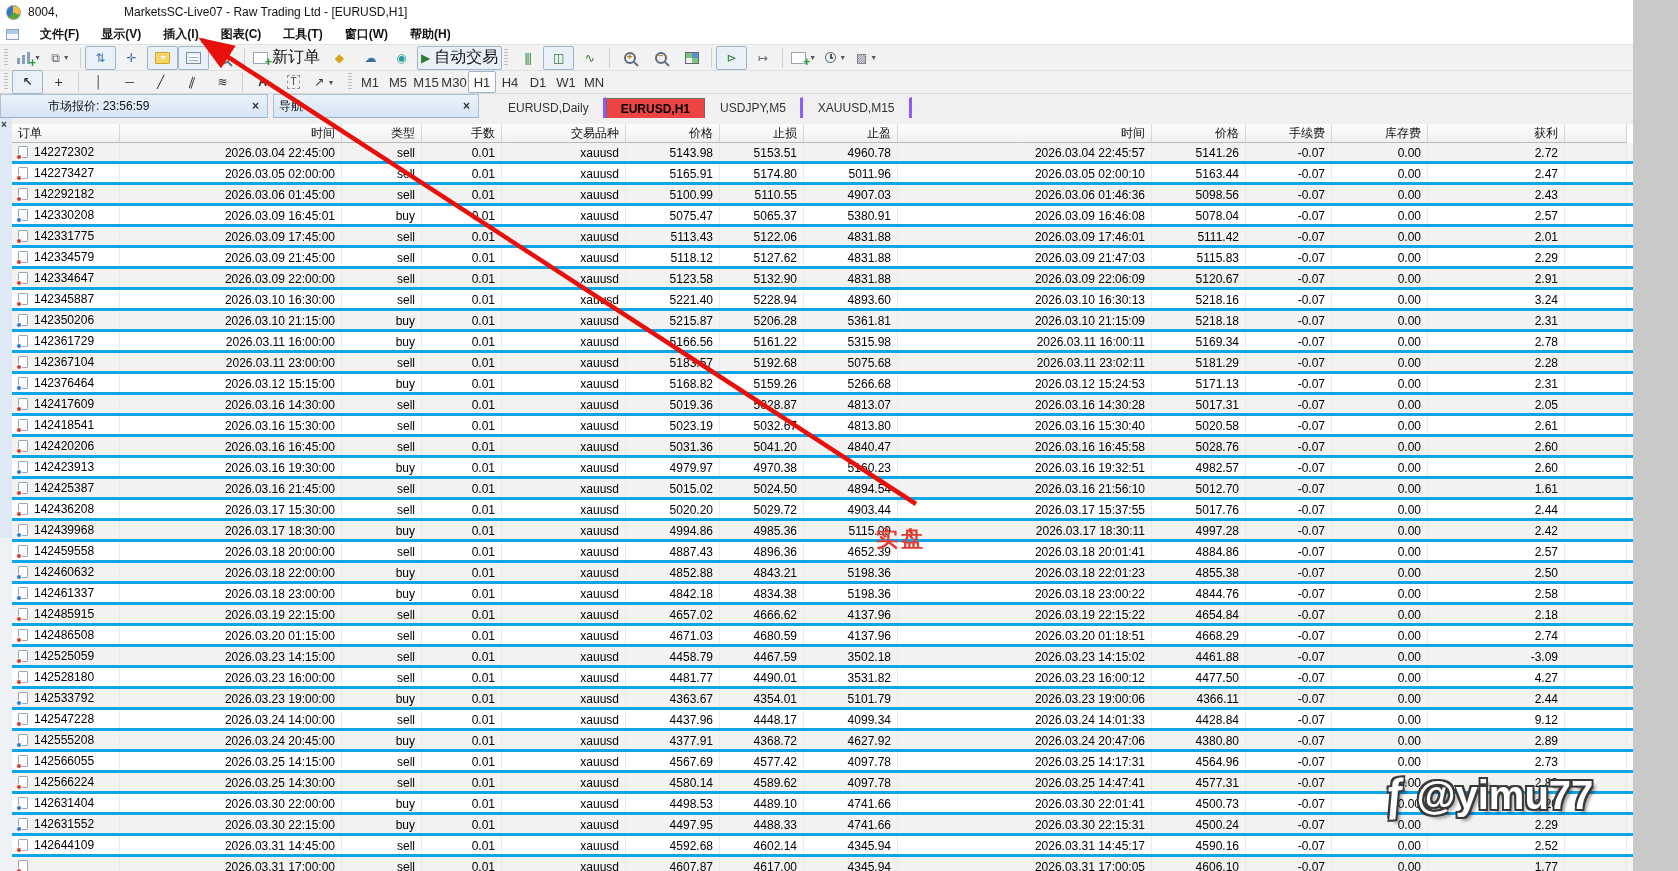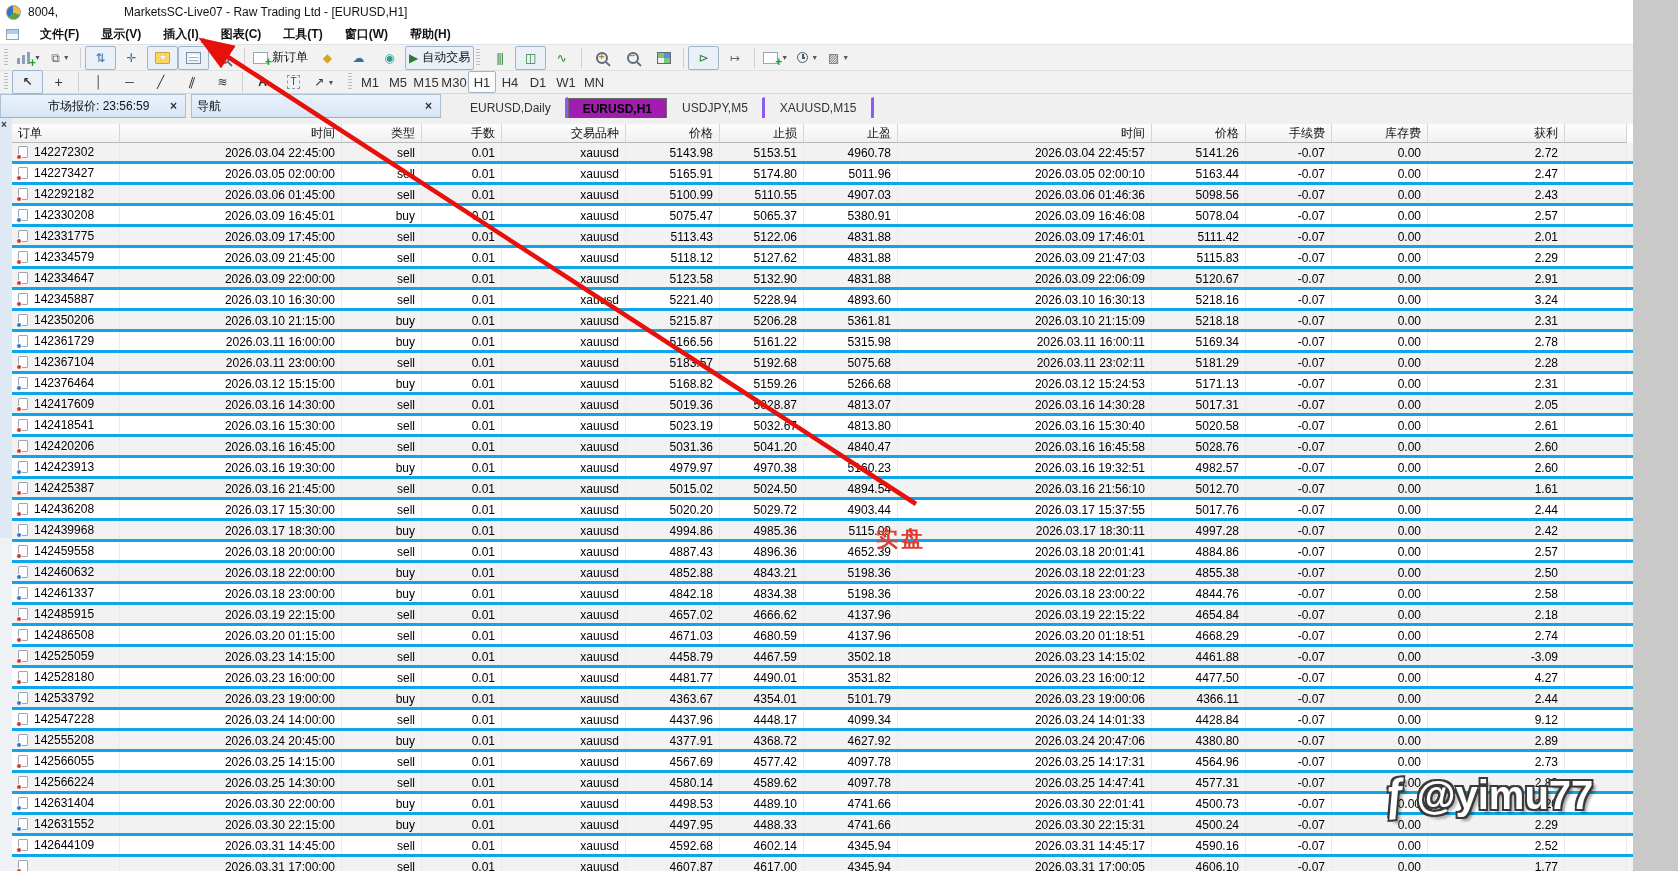--- a/index.html
+++ b/index.html
@@ -59,40 +59,40 @@
     right:-5px;bottom:-3px;border-radius:1px;}
   .mag.plus::before,.mag.minus::before{position:absolute;left:0;top:-3px;width:8px;text-align:center;
     font-size:10px;font-weight:bold;color:#b8860b;}
   .mag.plus::before{content:'+';}
   .mag.minus::before{content:'−';top:-4px;}
   .ic-tile{width:14px;height:12px;border:1px solid #667;box-sizing:border-box;
     background:conic-gradient(#5b8ed6 0 25%,#7bc67b 0 50%,#f0f0f0 0 75%,#7bc67b 0);}
   .ic-clock{width:11px;height:11px;border:1.5px solid #4a5b6b;border-radius:50%;position:relative;box-sizing:border-box;}
   .ic-clock::after{content:'';position:absolute;left:4px;top:1px;width:1.5px;height:4px;background:#4a5b6b;}
   .ic-clock::before{content:'';position:absolute;left:4px;top:4px;width:3px;height:1.5px;background:#4a5b6b;}
-  .tb-label{font-size:12px;color:#111;margin-left:3px;}
+  .tb-label{font-size:16px;color:#111;margin-left:3px;}
   .tf-btn{height:20px;min-width:26px;display:flex;align-items:center;justify-content:center;
     font-size:13px;color:#333;border:1px solid transparent;border-radius:2px;}
   .tf-btn.pressed{border-color:#9fb4ca;background:#fbfbfb;}
   .boxT{border:1px dashed #8a9aab;padding:0 2px;font-size:10px;line-height:12px;color:#444;}
   .rot20{display:inline-block;transform:rotate(18deg);}
 
   
   #panelrow{position:absolute;left:0;top:94px;width:100%;height:24px;background:#f0f0f0;display:flex;}
   .panel-head{height:24px;box-sizing:border-box;border:1px solid #aebfcf;border-bottom-color:#9ab0c4;
     background:linear-gradient(#eaf2fb,#d6e5f5);display:flex;align-items:center;padding:0 5px;}
   .panel-head .ph-title{flex:1;color:#111;}
   .ph-close{color:#333;font-weight:bold;font-size:12px;padding:0 3px;line-height:12px;}
-  #mw-head{width:186px;padding-left:47px;}
-  #nav-head{width:250px;margin-left:5px;}
+  #mw-head{width:268px;padding-left:47px;}
+  #nav-head{width:206px;margin-left:5px;}
   #chart-tabs{flex:1;display:flex;align-items:flex-end;padding-left:14px;gap:0;}
   .tab{height:21px;display:flex;align-items:center;padding:0 14px;color:#333;
     border:1px solid transparent;border-bottom:none;box-sizing:border-box;}
   .tab.inactive{border-right:3px solid #8b5cf6;}
-  .tab.active{background:#a21caf;border-color:#6b6b6b;font-weight:bold;color:#000;position:relative;top:1px;}
+  .tab.active{background:#ef4444;border-color:#6b6b6b;font-weight:bold;color:#000;position:relative;top:1px;}
 
   #substrip{position:absolute;left:0;top:118px;width:100%;height:6px;background:#f0f0f0;}
   #left-gutter{position:absolute;left:0;top:118px;width:12px;height:753px;
     background:linear-gradient(#dfe9f6 0 420px,#eef1f5 420px);}
   #terminal-close{position:absolute;left:1px;top:120px;font-size:10px;font-weight:bold;color:#333;line-height:10px;}
 
   
   #history{position:absolute;left:12px;top:124px;width:1621px;height:747px;overflow:hidden;background:#fff;}
   .hgrid{display:grid;grid-template-columns:108px 222px 80px 80px 124px 94px 84px 94px 254px 94px 86px 96px 137px 62px;}
   #hheader .cell{height:19px;line-height:18px;background:linear-gradient(#fdfdfd,#f0f0f0);

